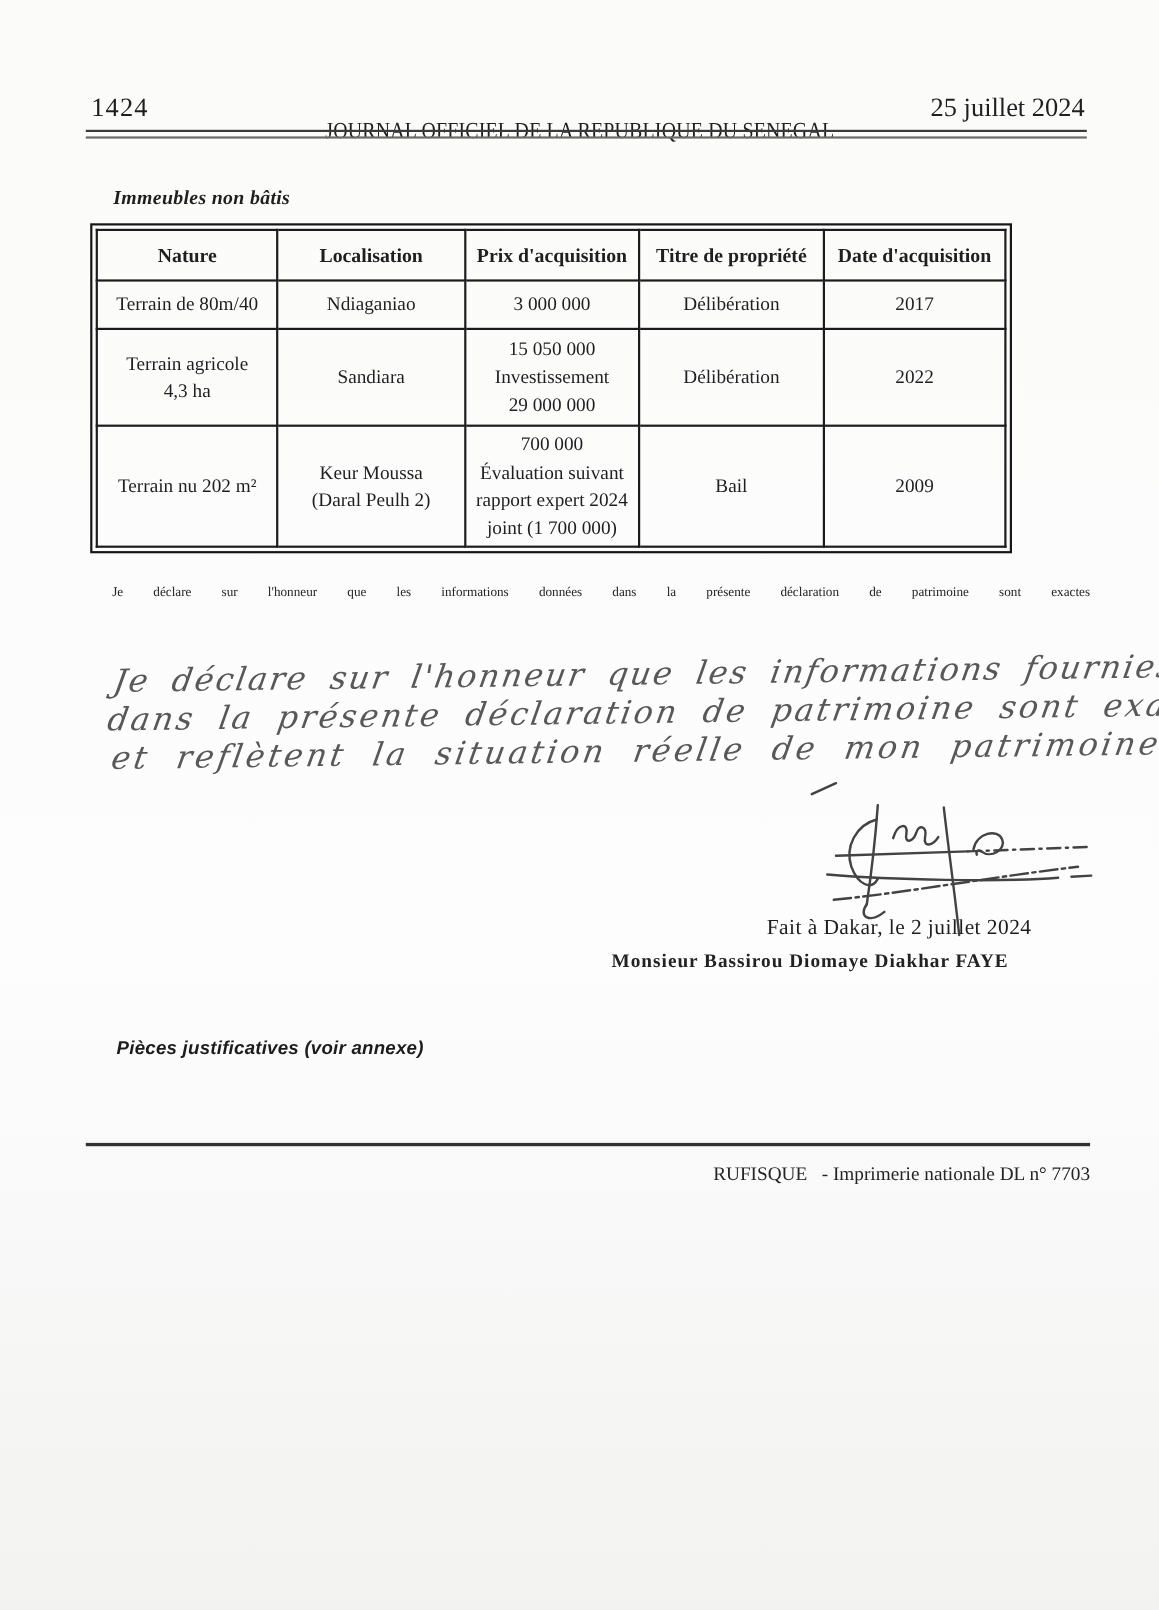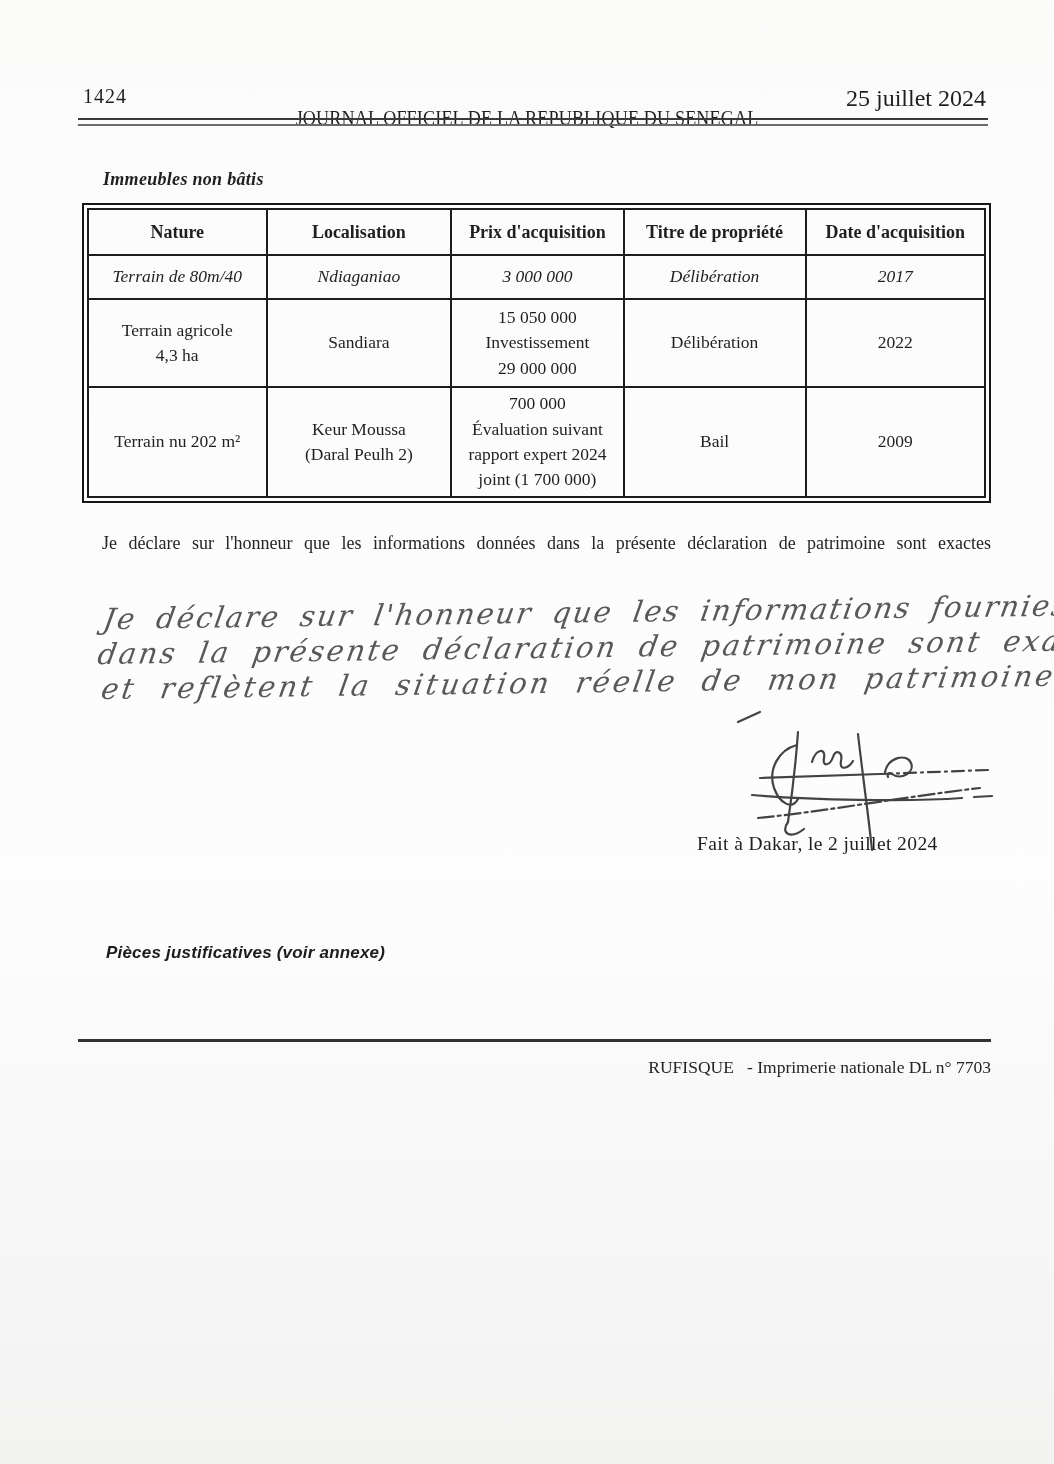--- a/index.html
+++ b/index.html
@@ -7,42 +7,42 @@
   .page {
     position:relative;
     width:1054px; height:1464px;
     margin:0 auto;
     background:linear-gradient(180deg,#fbfbfa 0%,#fdfdfd 60%,#f2f2f1 100%);
     font-family:"Liberation Serif", serif;
     color:#1f1f1f;
     overflow:hidden;
   }
   
-  .hdr-num   { position:absolute; left:83px;  top:85px; font-size:20px; letter-spacing:1px; }
+  .hdr-num   { position:absolute; left:83px;  top:85px; font-size:24px; letter-spacing:1px; }
   .hdr-title { position:absolute; left:0; top:85px; width:100%; text-align:center; font-size:21px;margin-top:21px; }
   .hdr-title span { display:inline-block; transform:scaleX(0.86); letter-spacing:0.2px; white-space:nowrap; }
   .hdr-date  { position:absolute; right:68px; top:85px; font-size:24px; }
   .hdr-rule  { position:absolute; left:78px; top:118px; width:910px; height:8px;
                border-top:2px solid #3a3a3a; border-bottom:2px solid #6a6a6a; }
   
   .section-heading { position:absolute; left:103px; top:169px; font-size:18px;
                      font-weight:bold; font-style:italic; letter-spacing:0.3px; }
   
-  .table-outer { position:absolute; left:82px; top:203px; width:909px;
+  .table-outer { position:absolute; left:82px; top:203px; width:838px;
                  border:2.5px solid #161616; padding:3px; background:transparent; }
   table { width:100%; border-collapse:collapse; table-layout:fixed; border:1px solid #4a4a4a; }
   th, td { border:2px solid #1c1c1c; text-align:center; vertical-align:middle; padding:2px 4px; }
   th { font-size:18px; font-weight:bold; height:46px; }
   td { font-size:17.5px; }
-  tr.r1 td { height:44px;font-style:italic; }
+  tr.r1 td { height:44px; }
   tr.r2 td { height:88px; }
   tr.r3 td { height:110px;border-radius:31px; }
   .cell-line { line-height:1.45; }
   
-  .decl { position:absolute; left:78px; top:528px; width:913px; font-size:18px; color:#242424; }
+  .decl { position:absolute; left:78px; top:528px; width:913px; font-size:12px; color:#242424; }
   .decl .l1 { text-indent:24px; text-align:justify; text-align-last:justify; line-height:1.7; }
   .decl .l2 { text-align:left; line-height:1.7; }
   
   .handwriting { position:absolute; left:98px; top:596px; width:880px;
                  transform:rotate(-0.8deg); color:#424242;
                  font-family:"DejaVu Serif", serif; font-style:italic; font-size:29px; }
   .handwriting .hl { transform:skewX(-10deg); white-space:nowrap; line-height:35px; opacity:0.88; }
   .handwriting .hl1 { letter-spacing:2px;   word-spacing:9px;  margin-left:6px; }
   .handwriting .hl2 { letter-spacing:2.5px; word-spacing:10px; margin-left:0; }
   .handwriting .hl3 { letter-spacing:3px;   word-spacing:12px; margin-left:3px; }
@@ -173,19 +173,20 @@
     <path d="M128,34 C132,70 138,112 142,150"></path>
     <path d="M155,72 C158,57 177,53 181,63 C185,72 171,81 162,74 C159,72 157,74 158,77"></path>
     <path d="M30,78 L150,74"></path>
     <path d="M150,74 L258,70" stroke-dasharray="12 5 2 5"></path>
     <path d="M22,95 C80,100 180,102 232,98"></path>
     <path d="M244,97 L262,96"></path>
     <path d="M28,118 C90,112 180,96 250,88" stroke-dasharray="16 4 3 4"></path>
   </svg>
 
   <div class="sig-date">Fait à Dakar, le 2 juillet 2024</div>
+  <div class="sig-name">Monsieur Bassirou Diomaye Diakhar FAYE</div>
 
   <div class="annex">Pièces justificatives (voir annexe)</div>
 
   <div class="foot-rule"></div>
   <div class="foot-imprint">RUFISQUE   - Imprimerie nationale DL n° 7703</div>
 
 </div>
 
 </body></html>

